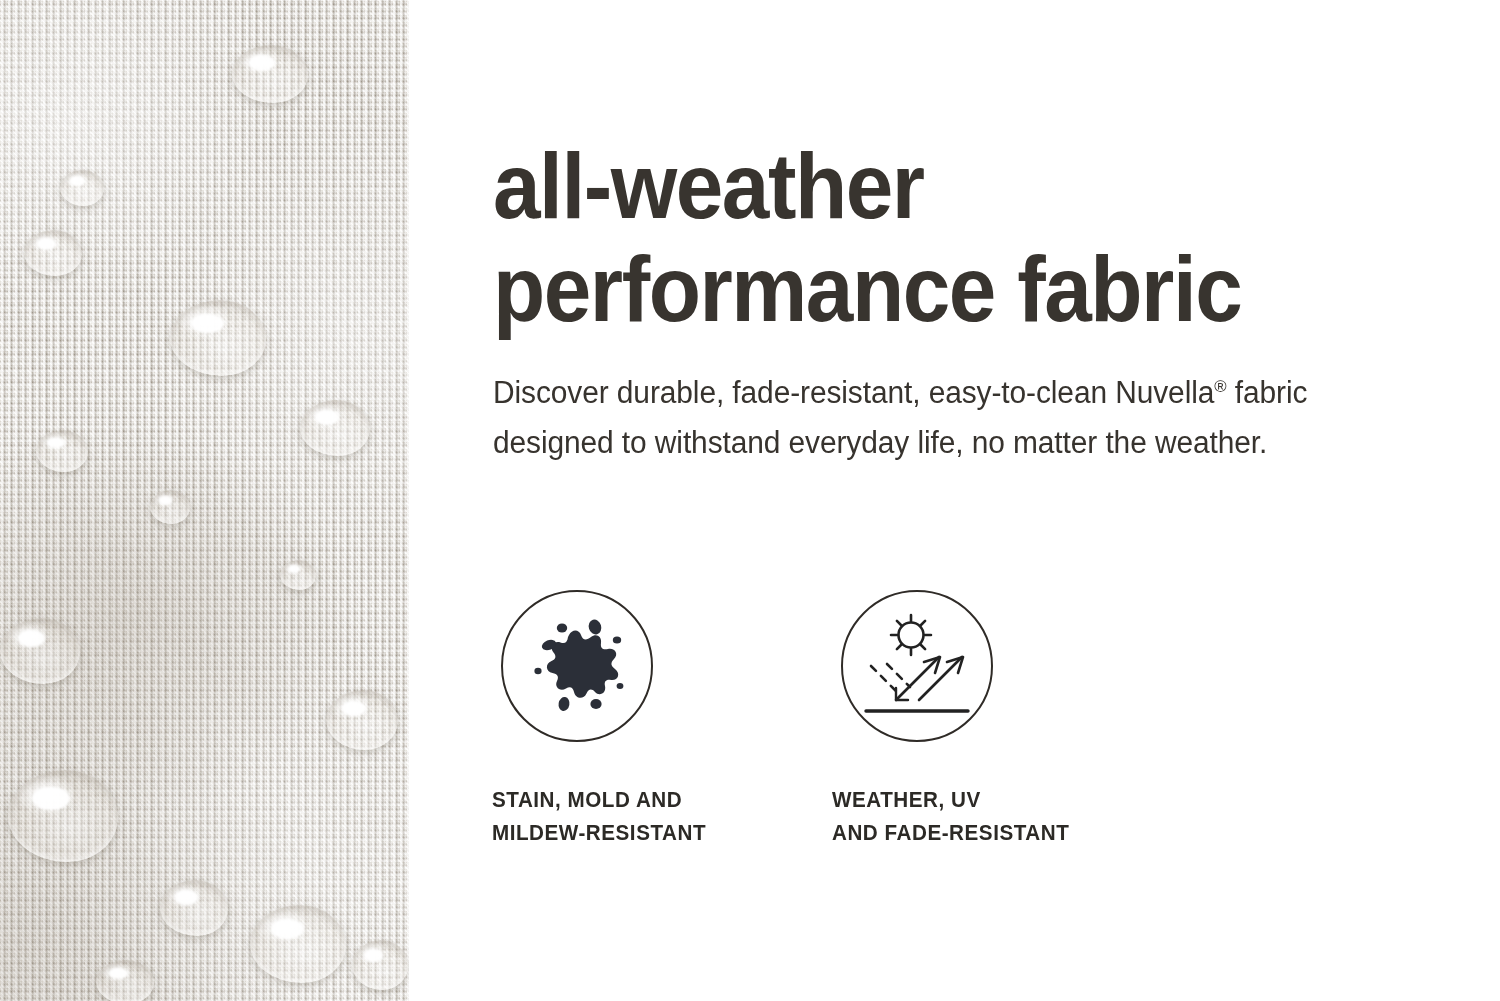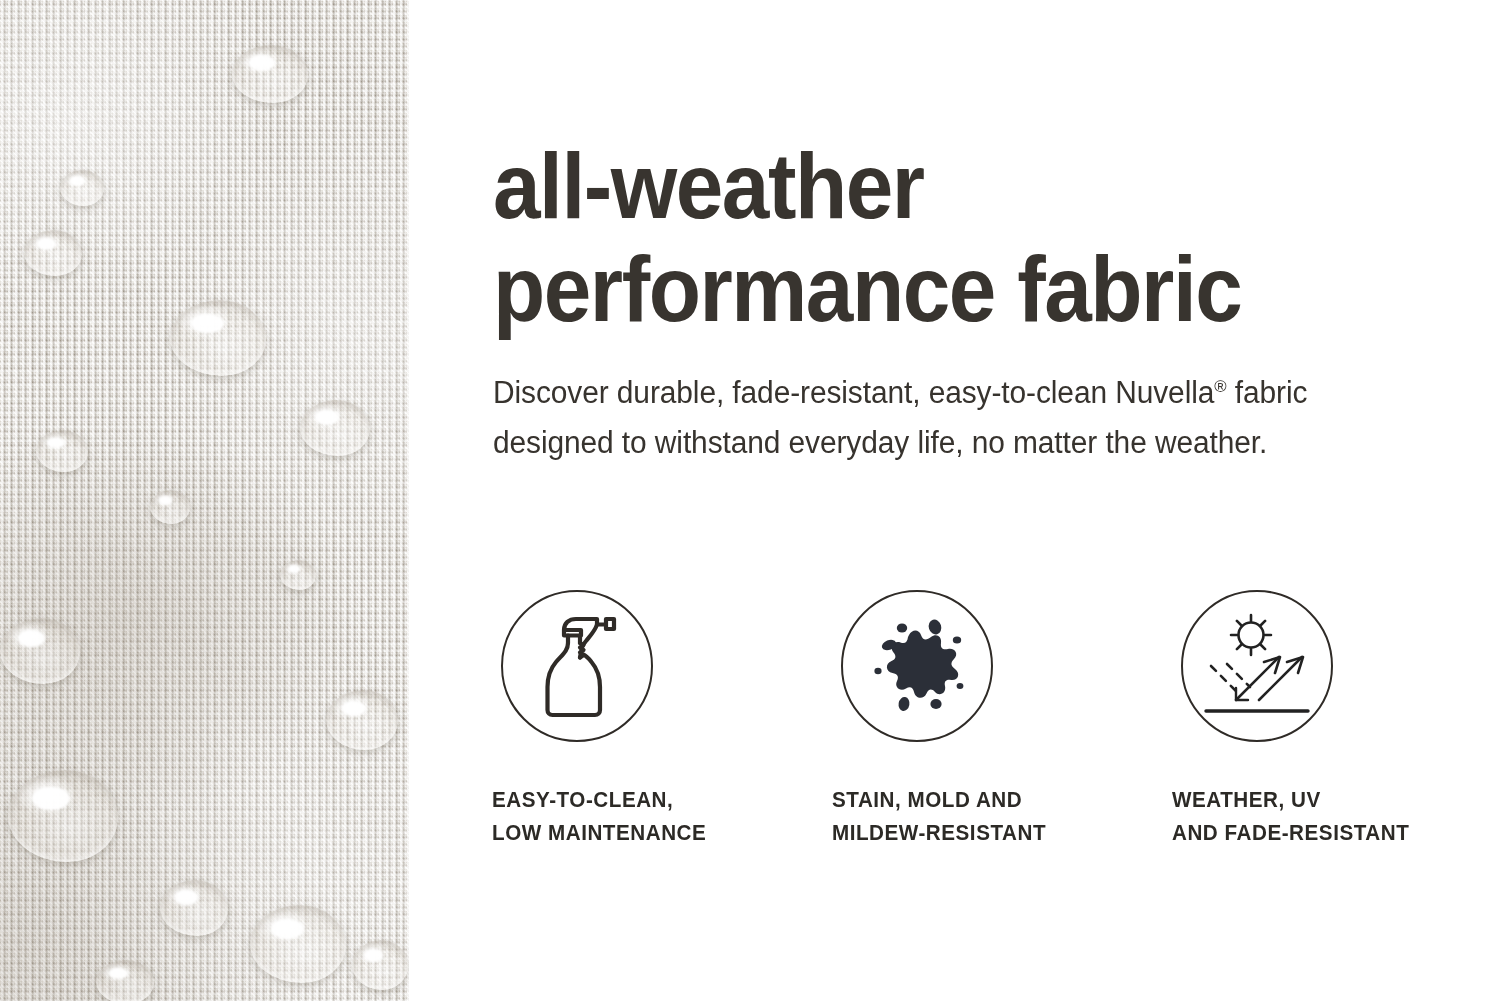--- a/index.html
+++ b/index.html
@@ -227,39 +227,20 @@
 
   <div class="content">
 
     <h1 class="headline">all-weather
 performance fabric</h1>
 
     <p class="subcopy"><span>Discover durable, fade-resistant, easy-to-clean</span> <span>Nuvella</span><sup>®</sup><span> fabric designed to withstand everyday life,</span> <span>no matter the weather.</span></p>
 
     <div class="features">
 
-      <div class="feature">
-        <div class="badge">
-          <span>
-            <svg width="92" height="112" viewBox="0 0 92 112" fill="none" stroke="#2F2B27" stroke-width="4.2" stroke-linejoin="round" stroke-linecap="round">
-
-              <path d="M33 20 C33 13 38 9 45 9 L66 9 L66 14.5 L75 14.5 L75 9 L83 9 L83 19 L75 19 L75 14.5"></path>
-              <path d="M66 14.5 C64 21 59 26 55 31 C52 34.5 50.5 38 50.5 41"></path>
-              <path d="M33 20 L33 25.5 L50 25.5 L50 20 Z"></path>
-
-              <path d="M37 25.5 L37 33 M49 25.5 L49 33"></path>
-              <path d="M49 33 L52.5 35 L49 37.5 L52.5 40 L49 42.5 L52.5 45 L49 47.5"></path>
-
-              <path d="M37 33 C37 41 31 45 25 52 C19.5 58.5 16.5 67 16.5 77 L16.5 100 C16.5 103 18.5 105 21.5 105 L64 105 C67 105 69 103 69 100 L69 77 C69 67 66 58.5 60.5 52 C55 45 49 41 49 47.5"></path>
-            </svg>
-          </span>
-        </div>
-        <div class="feature-label">EASY-TO-CLEAN,
-LOW MAINTENANCE</div>
-      </div>
 
       <div class="feature">
         <div class="badge">
           <span>
             <svg width="104" height="100" viewBox="0 0 104 100" fill="#2B2F38">
 
               <path d="M44 19 C47 13 54 13 56 19 C58 25 62 24 66 21 C71 17 77 20 76 27
                        C75.2 32.5 78 34 83 33 C90 31.6 94 38 89 43 C85 47 86 50 90 53
                        C96 57.5 93 65 86 64 C81 63.2 79 65.5 80 70 C81.6 77 74.5 81 70 76
                        C66.6 72.2 63.5 73 61.5 77.5 C58.5 84 50.5 83 49 76 C48 71.2 45 70 41 72.5

